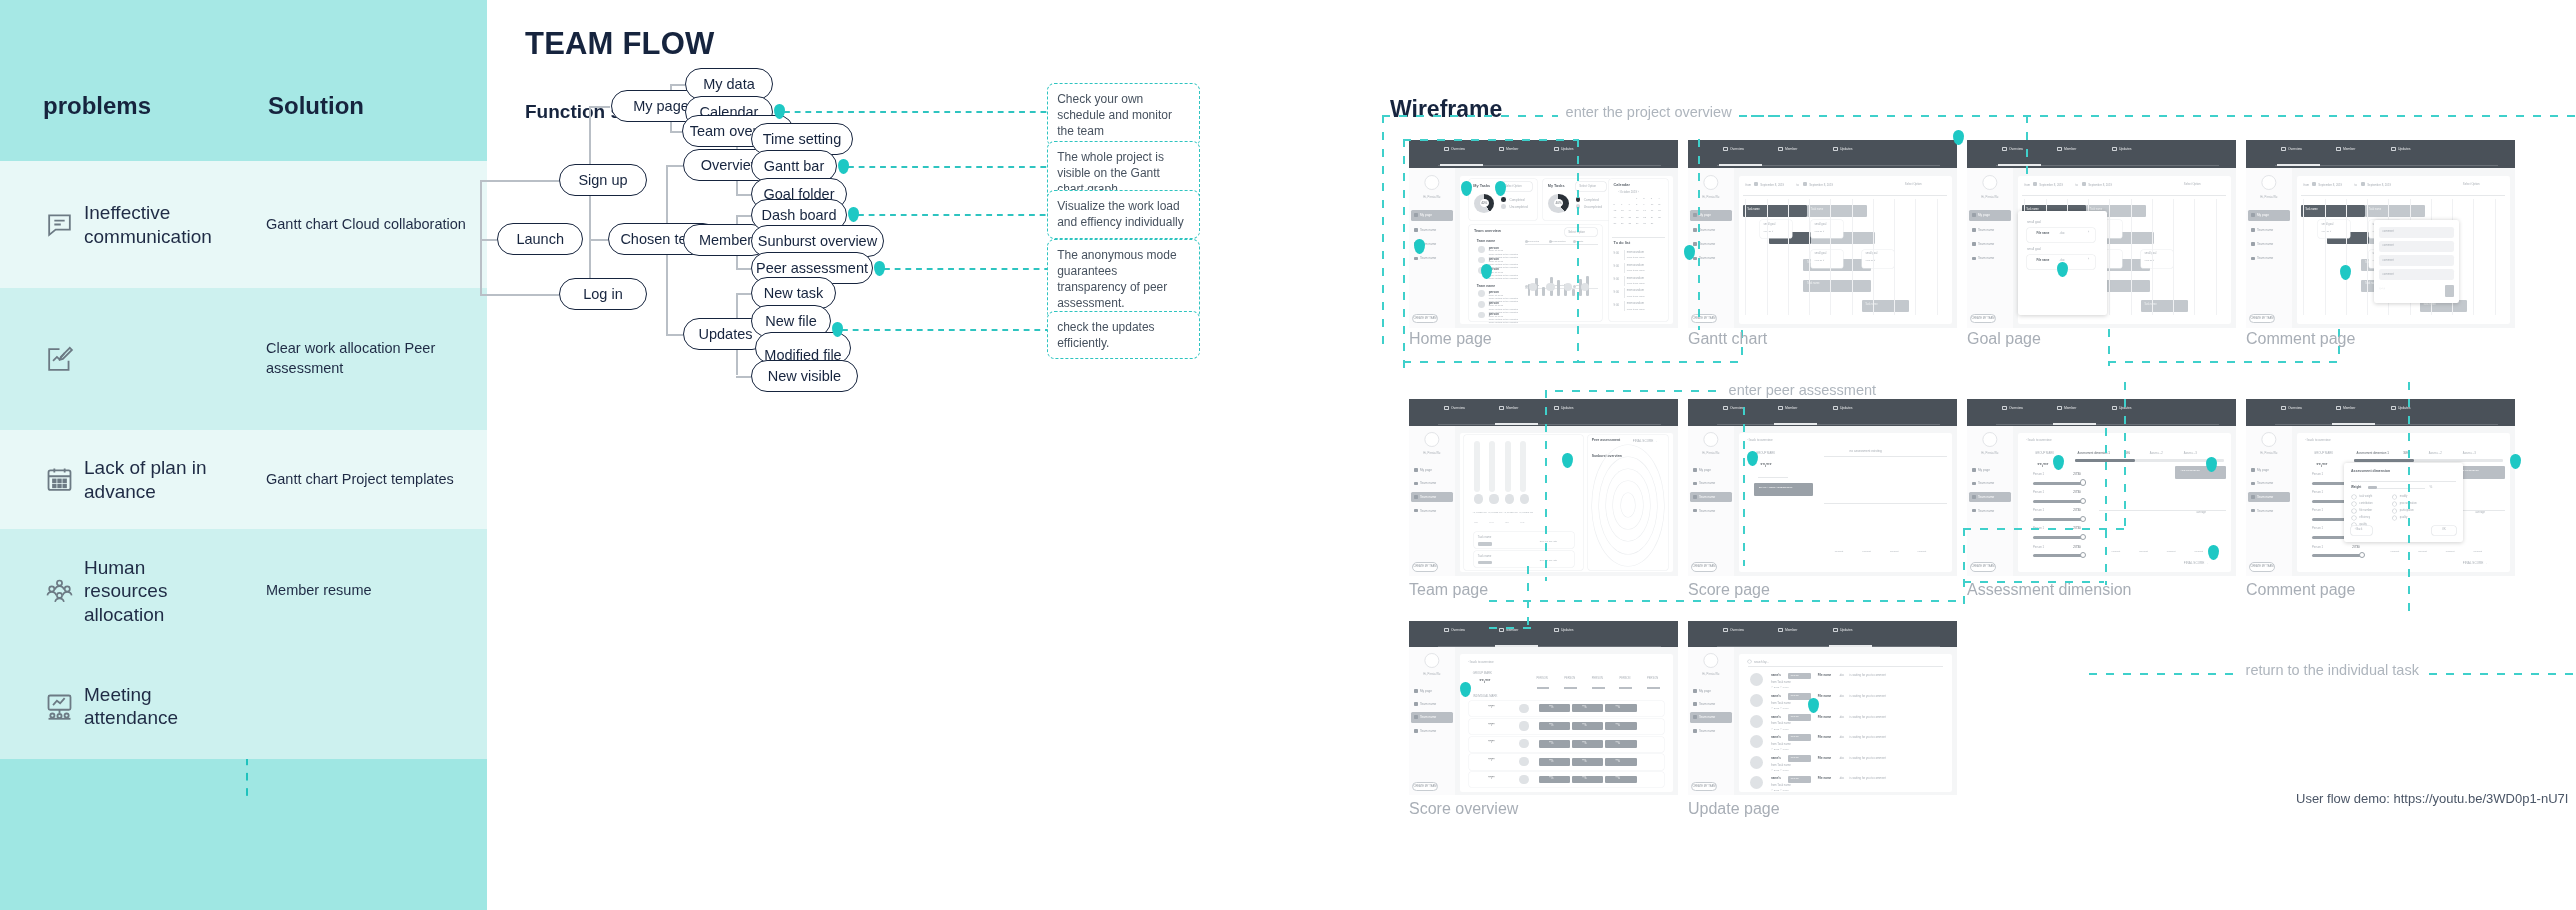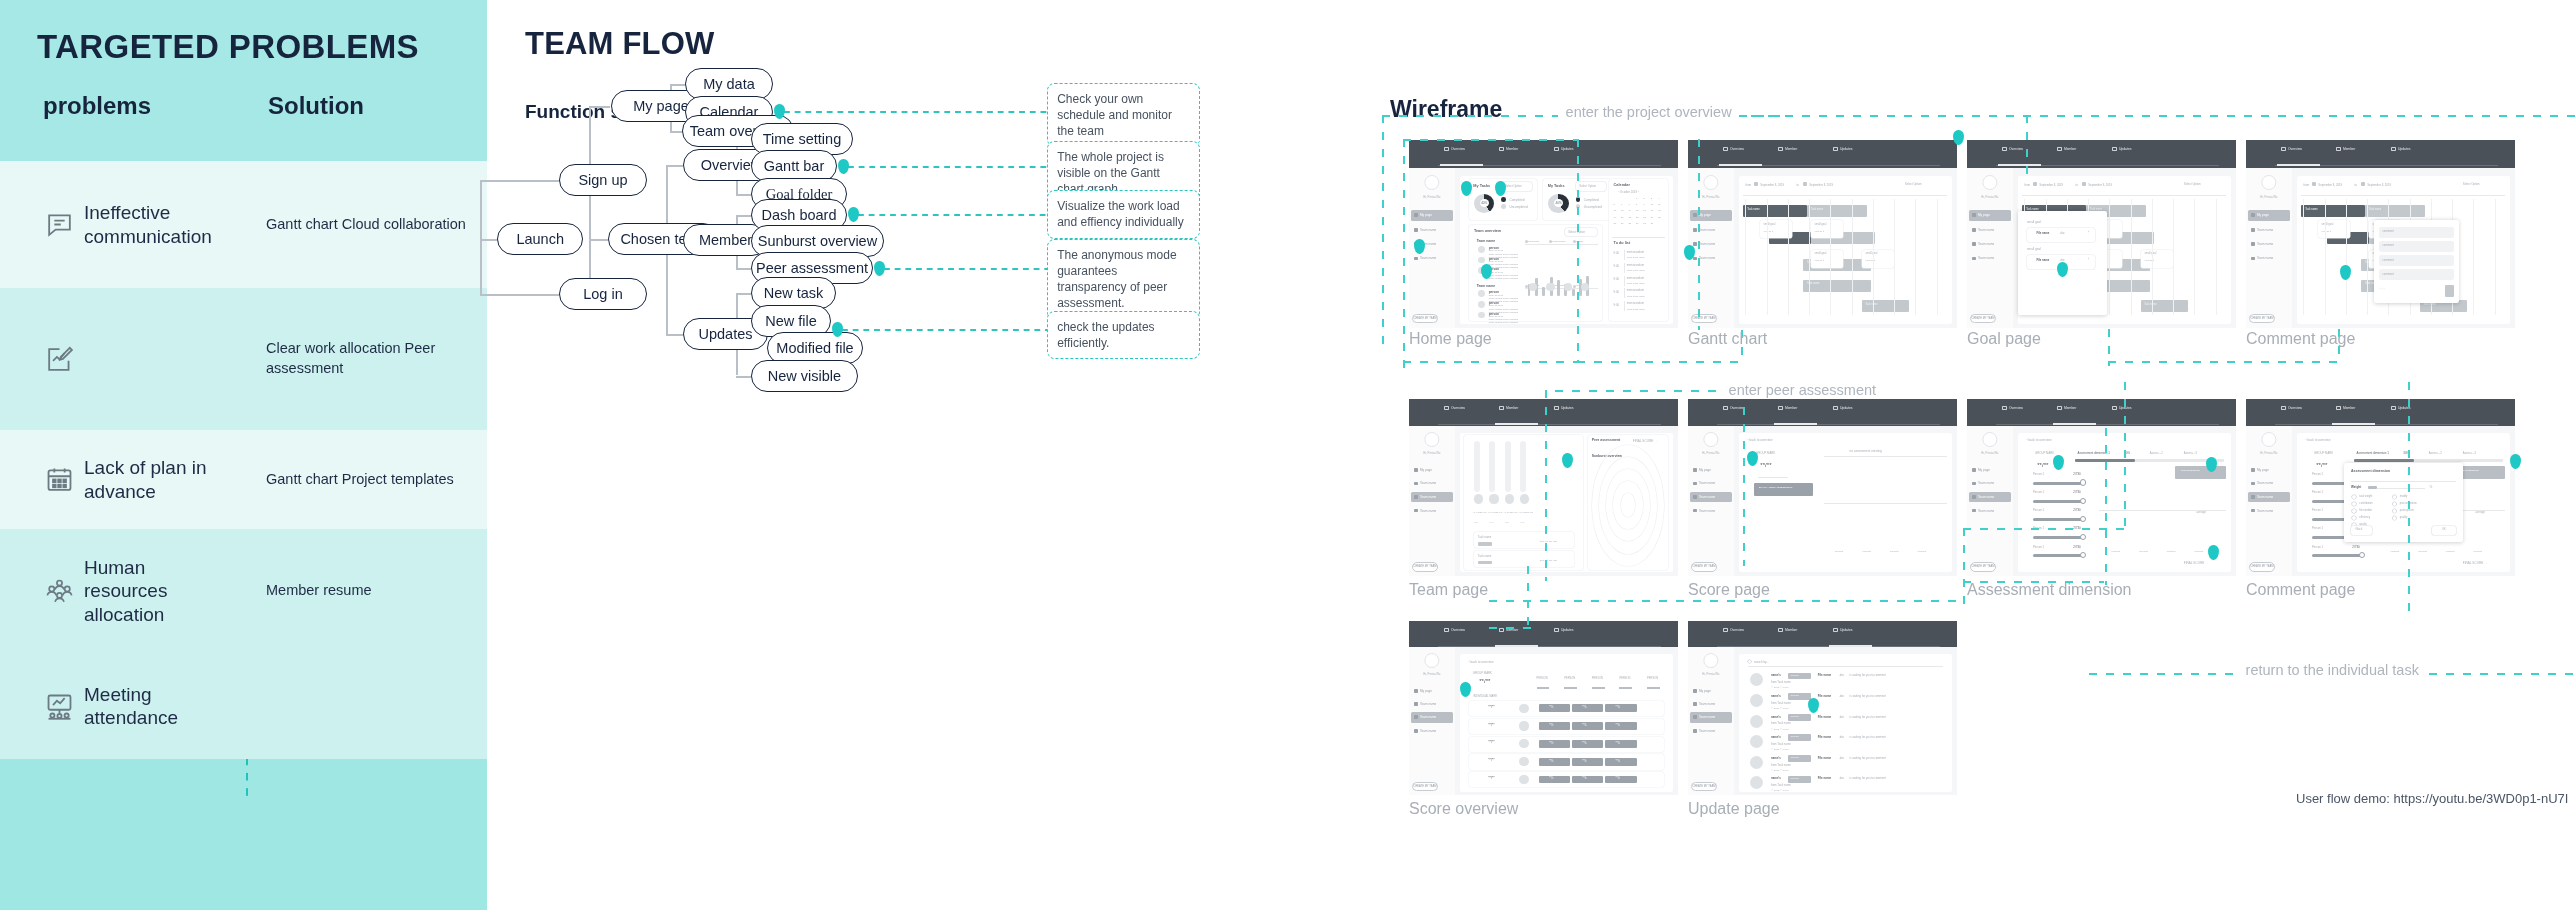--- a/index.html
+++ b/index.html
@@ -133,21 +133,20 @@
   .wf-donut::after { content:''; position:absolute; inset:28%; border-radius:50%; background:#fff; }
   .wf-slider { position:absolute; height:3.1px; background:#9aa1a8; border-radius:764px;}
   .wf-knob { position:absolute; width:6.1px; height:6.1px; border-radius:50%; background:#fff; border:0.8px solid #9aa1a8;}
   .wf-modal { position:absolute; background:#fff; border-radius:2.3px; box-shadow:0 0.8px 4.6px rgba(0,0,0,.18); }
 </style>
 </head>
 <body>
 
 <div id="left-panel">
   <div class="lp-header">
-    <div class="lp-title">TARGETED PROBLEMS</div>
     <div class="lp-colhead-problems">problems</div>
     <div class="lp-colhead-solution">Solution</div>
   </div>
   <div class="lp-divider"></div>
   <div class="lp-rows" id="lp-rows">
       <div class="lp-row tint-b" style="height: 127px;">
         <div class="lp-icon">
           <svg width="31" height="31" viewBox="0 0 24 24" fill="none" stroke="currentColor" stroke-width="1.4">
             <path d="M4 5h16v11H9l-5 4V5z"></path>
             <path d="M8 9h8M8 12h5"></path>
@@ -252,21 +251,21 @@
       </div>
       <div class="node" style="left: 196px; top: 149px; width: 96px;">
         <span>Overview</span>
       </div>
       <div class="node" style="left: 264px; top: 123px; width: 102px;">
         <span>Time setting</span>
       </div>
       <div class="node" style="left: 264px; top: 150px; width: 86px;">
         <span>Gantt bar</span>
       </div>
-      <div class="node" style="left: 264px; top: 178px; width: 96px; font-family: Liberation Serif, serif;">
+      <div class="node" style="left: 264px; top: 178px; width: 96px;">
         <span>Goal folder</span>
       </div>
       <div class="node" style="left: 196px; top: 224px; width: 85px;">
         <span>Member</span>
       </div>
       <div class="node" style="left: 264px; top: 199px; width: 96px;">
         <span>Dash board</span>
       </div>
       <div class="node" style="left: 264px; top: 225px; width: 133px;">
         <span>Sunburst overview</span>
@@ -276,21 +275,21 @@
       </div>
       <div class="node" style="left: 196px; top: 318px; width: 85px;">
         <span>Updates</span>
       </div>
       <div class="node" style="left: 264px; top: 277px; width: 85px;">
         <span>New task</span>
       </div>
       <div class="node" style="left: 264px; top: 305px; width: 80px;">
         <span>New file</span>
       </div>
-      <div class="node" style="left: 280px; top: 332px; width: 96px;">
+      <div class="node" style="left: 268px; top: 332px; width: 96px; align-items: flex-end;">
         <span>Modified file</span>
       </div>
       <div class="node" style="left: 264px; top: 360px; width: 107px;">
         <span>New visible</span>
       </div>
       <div class="tline" style="left: -6.6px; top: 180px; width: 1.5px; height: 114px;"></div>
       <div class="tline" style="left: -6.6px; top: 180px; width: 96px; height: 1.5px;"></div>
       <div class="tline" style="left: -6.6px; top: 180px; width: 79px; height: 1.5px;"></div>
       <div class="tline" style="left: -6.6px; top: 294px; width: 79px; height: 1.5px;"></div>
       <div class="tline" style="left: -6.6px; top: 239px; width: 17px; height: 1.5px;"></div>

